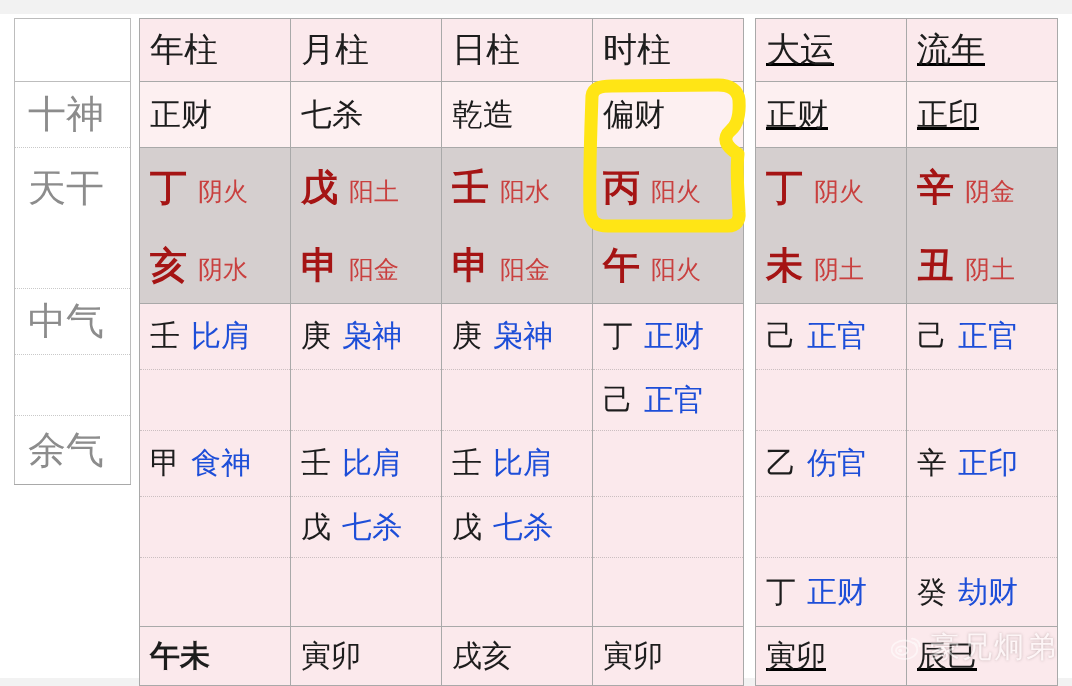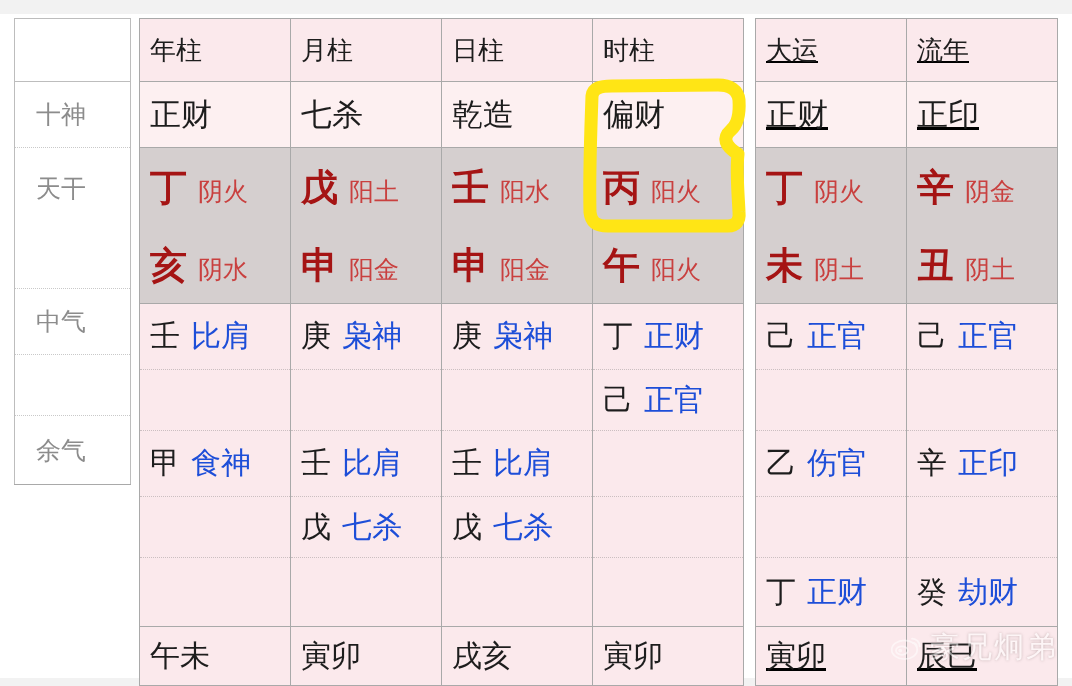--- a/index.html
+++ b/index.html
@@ -42,36 +42,36 @@
     font-size:30px;
     color:#222;
     white-space:nowrap;
   }
 
   
   .tbl-label{width:121px;background:#ffffff;}
   .tbl-label td{
     background:#ffffff;
     color:#8c8c8c;
-    font-size:25px;
-    padding-left:21px;
+    font-size:38px;
+    padding-left:13px;
     border-color:#bdbdbd;
   }
   .tbl-label td.dotted-bot{border-bottom:1px dotted #c9c9c9;}
   .tbl-label td.solid-bot{border-bottom:1px solid #a9a9a9;}
 
   
   .tbl-main{width:604px;margin-left:8px;}
   .tbl-luck{width:304px;margin-left:11px;text-decoration:underline;}
 
   .tbl-main td,.tbl-luck td{
     background:#fbe9ec;
     padding-left:10px;
   }
-  td.hdr{background:#fbe9ec;font-size:26px;color:#1d1d1d;}
+  td.hdr{background:#fbe9ec;font-size:34px;color:#1d1d1d;}
   td.shishen{background:#fdf0f1;font-size:31px;color:#1d1d1d;}
   td.stem,td.branch{background:#d5cfcf;}
   td.hidden{background:#fbe9ec;font-size:30px;color:#1d1d1d;}
   td.dot-b{border-bottom:1px dotted #cbbfc1;}
   td.solid-b{border-bottom:1px solid #a9a9a9;}
 
   .gz{display:inline-flex;align-items:baseline;}
   .gz .g{
     color:#a51414;
     font-weight:bold;
@@ -357,21 +357,21 @@
       </td>
       <td class="hidden solid-b" style="border-top:none;">
         <span class="hidden-pair">
               <span class="hs"></span>
               <span class="ts"></span>
             </span>
       </td>
     </tr>
 
     <tr>
-      <td class="hidden" style="height:58px;">午未</td>
+      <td class="hidden" style="height:58px;font-weight:bold;">午未</td>
       <td class="hidden">寅卯</td>
       <td class="hidden">戌亥</td>
       <td class="hidden">寅卯</td>
     </tr>
   </tbody>
     </table>
 
   <table class="tbl-luck">
     <colgroup>
         <col style="width:151px">

